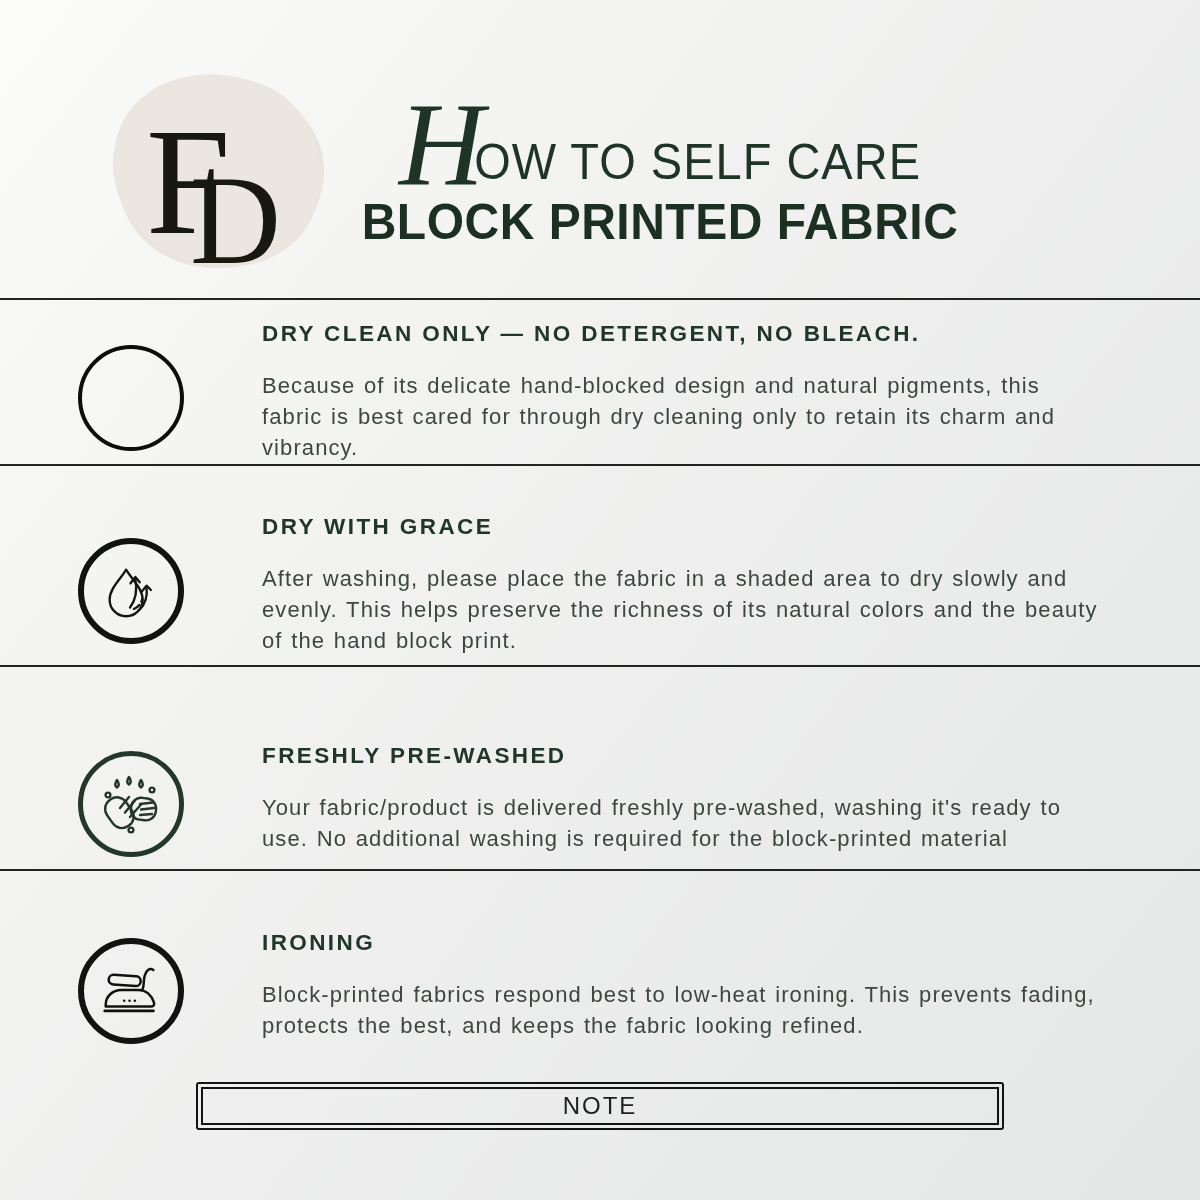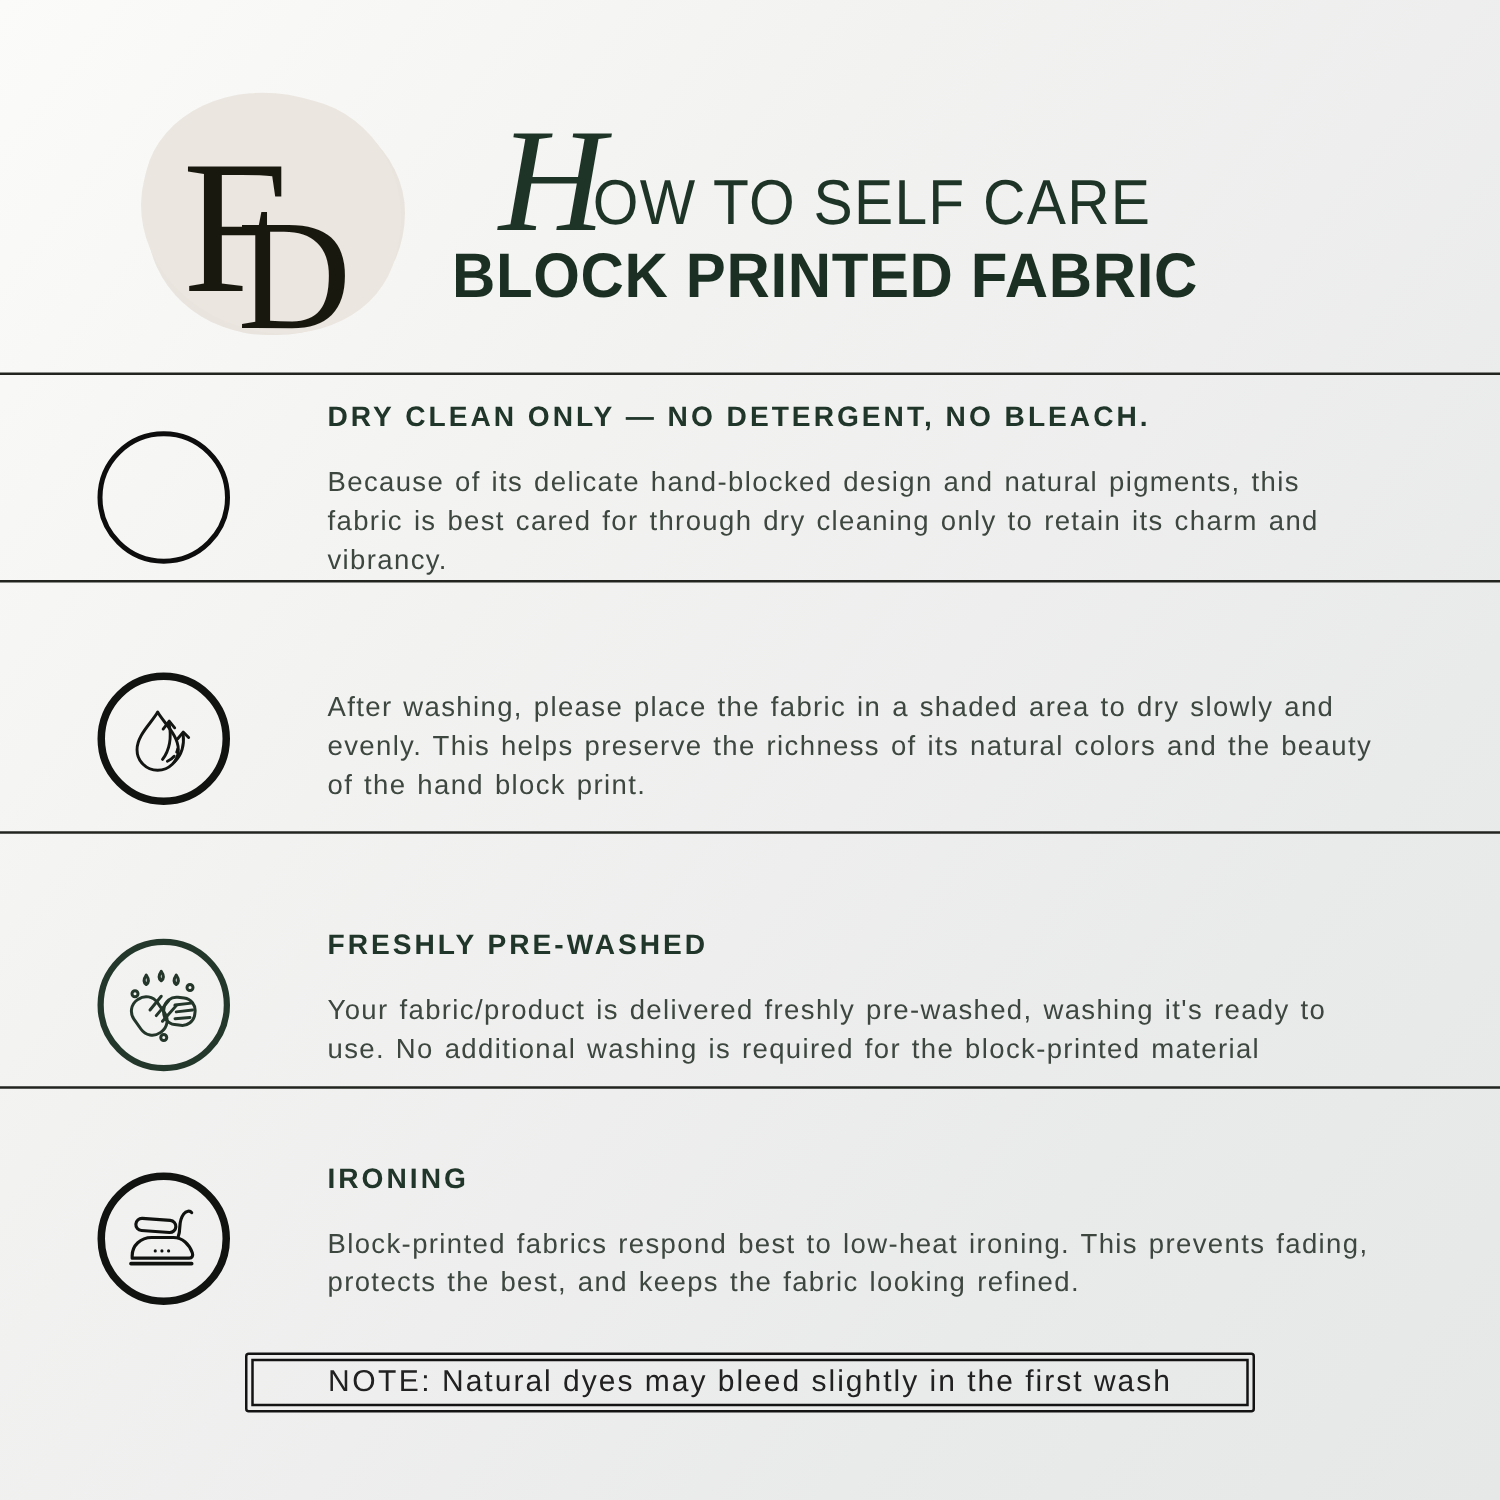--- a/index.html
+++ b/index.html
@@ -106,20 +106,21 @@
             <path d="M30 13 C25 22 13 32 13 44 C13 53.4 20.6 61 30 61 C39.4 61 47 53.4 47 44 C47 32 35 22 30 13 Z"></path>
             <path d="M34 52 C40 44 41.5 34 39.5 23"></path>
             <path d="M34.5 27 L39.5 20.5 L44 26"></path>
             <path d="M44 54 C50 48 52 40 51 31.5"></path>
             <path d="M46.5 35 L51 29.5 L55.5 34"></path>
             <path d="M38 53.5 C42.5 51.5 45.5 48 46.5 43.5" stroke-dasharray="7 4"></path>
           </svg>
         </div>
       </div>
       <div class="text-col">
+        <div class="sec-heading">DRY WITH GRACE</div>
         <div class="sec-body">After washing, please place the fabric in a shaded area to dry slowly and evenly. This helps preserve the richness of its natural colors and the beauty of the hand block print.</div>
       </div>
     </div>
 
     <div class="row row-3">
       <div class="icon-col">
         <div class="icon-ring ring-green">
           <svg class="care-icon" width="70" height="70" viewBox="0 0 70 70" fill="none" stroke="#233629" stroke-width="2.4" stroke-linecap="round" stroke-linejoin="round">
             <path d="M21 11 q-3.4 5 0 7.6 q3.4 -2.6 0 -7.6 Z"></path>
             <path d="M33 8 q-3.4 5 0 7.6 q3.4 -2.6 0 -7.6 Z"></path>
@@ -162,17 +163,16 @@
         <div class="sec-heading">IRONING</div>
         <div class="sec-body">Block-printed fabrics respond best to low-heat ironing. This prevents fading, protects the best, and keeps the fabric looking refined.</div>
       </div>
     </div>
 
   </div>
 
   <div class="note-outer">
     <div class="note-inner">
       <span class="note-label">NOTE</span>
-        <span>: Natural dyes may bleed slightly in the first wash</span>
     </div>
   </div>
 
 </div>
 
 </body></html>

